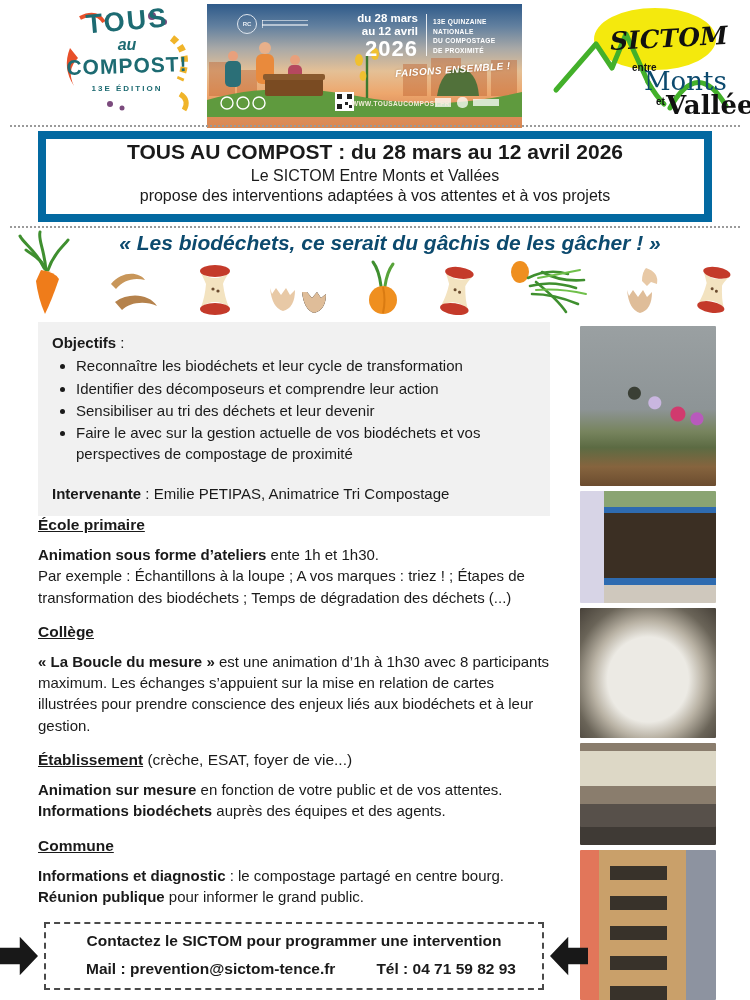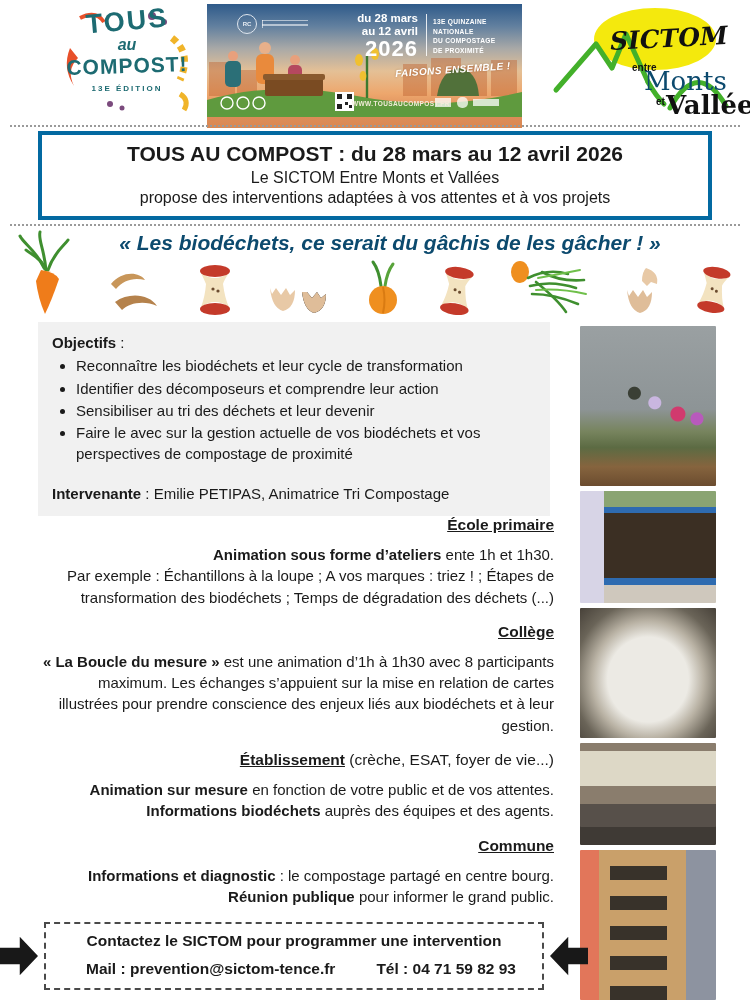--- a/index.html
+++ b/index.html
@@ -36,38 +36,38 @@
   .logo-sictom .ellipse{position:absolute;left:42px;top:2px;width:122px;height:62px;background:#f4e90d;border-radius:50%;}
   .logo-sictom .sictom{position:absolute;left:58px;top:18px;font-size:25px;font-weight:bold;font-style:italic;color:#111;transform:rotate(-3deg);font-family:"DejaVu Serif",serif;}
   .logo-sictom .entre{position:absolute;left:80px;top:56px;font-size:10px;font-weight:bold;color:#111;}
   .logo-sictom .monts{position:absolute;left:92px;top:60px;font-size:26px;font-weight:normal;color:#0c4a6e;font-family:"DejaVu Serif",serif;}
   .logo-sictom .et{position:absolute;left:104px;top:90px;font-size:10px;font-weight:bold;color:#111;}
   .logo-sictom .vallees{position:absolute;left:114px;top:84px;font-size:26px;font-weight:bold;color:#111;font-family:"DejaVu Serif",serif;}
   .logo-sictom svg{position:absolute;left:0;top:0;}
 
   
   .title-wrap{position:absolute;top:125px;left:10px;width:730px;border-top:2px dotted #9a9a9a;border-bottom:2px dotted #9a9a9a;padding:4px 0;}
-  .title-box{border:4px solid #0369a1;margin:0 28px;padding:7px 10px 9px;text-align:center;}
+  .title-box{border:8px solid #0369a1;margin:0 28px;padding:1px 10px 9px;text-align:center;}
   .title-box .t1{font-size:21px;font-weight:bold;}
   .title-box .t2{font-size:16px;margin-top:3px;}
   .title-box .t3{font-size:16px;margin-top:2px;}
 
   
   .quote{position:absolute;top:231px;left:100px;width:580px;text-align:center;font-size:21px;font-weight:bold;font-style:italic;color:#0c4a6e;}
   .foods{position:absolute;top:258px;left:0;width:750px;height:62px;display:flex;justify-content:space-between;align-items:flex-end;padding:0 14px;box-sizing:border-box;}
   .food{display:block;}
   .food.carrot-big{margin-bottom:-2px;margin-top:-34px;}
 
   
   .objectives{position:absolute;top:322px;left:38px;width:512px;box-sizing:border-box;background:#f1f1f1;padding:10px 14px 12px;font-size:15px;line-height:1.42;}
   .objectives ul{margin:2px 0 0;padding-left:24px;}
   .objectives li{margin:1px 0;}
   .objectives .interv{margin-top:18px;}
   .sections{position:absolute;top:514px;left:38px;width:516px;font-size:15px;line-height:1.42;}
-  .section{margin-bottom:13px;text-align:right;}
+  .section{margin-bottom:13px;}
   .section-heading{font-size:15.5px;margin-bottom:8px;}
   .section-heading .hu{font-weight:bold;text-decoration:underline;}
   .section-heading .hnote{font-weight:normal;}
   .para .blead{font-weight:bold;}
 
   
   .photos{position:absolute;left:580px;top:326px;width:136px;display:flex;flex-direction:column;gap:5px;}
   .photo{width:136px;border-radius:1px;}
   .photo1{height:160px;background:
      radial-gradient(circle at 72% 55%,#d13a6e 0 7px,transparent 8px),

